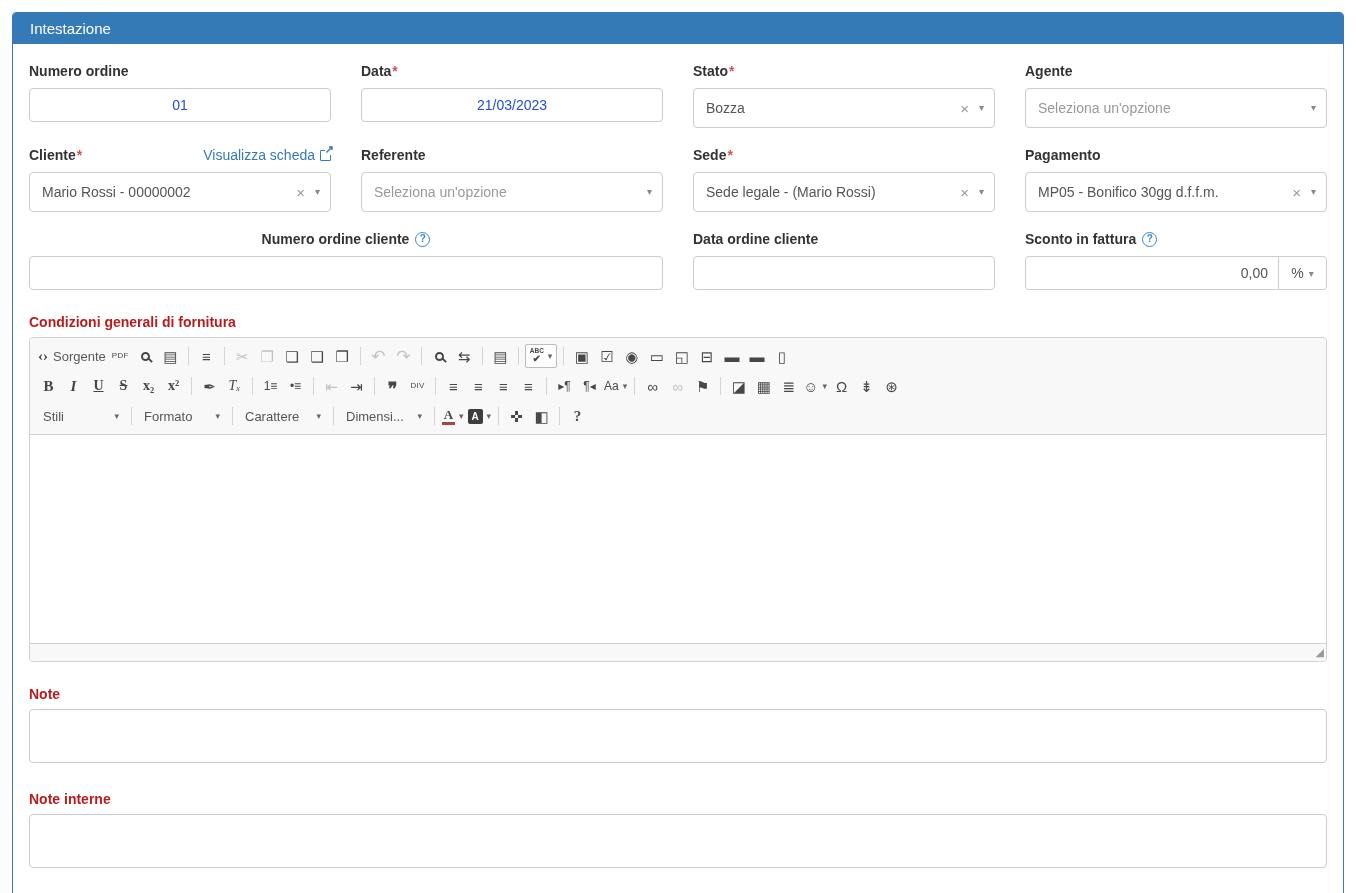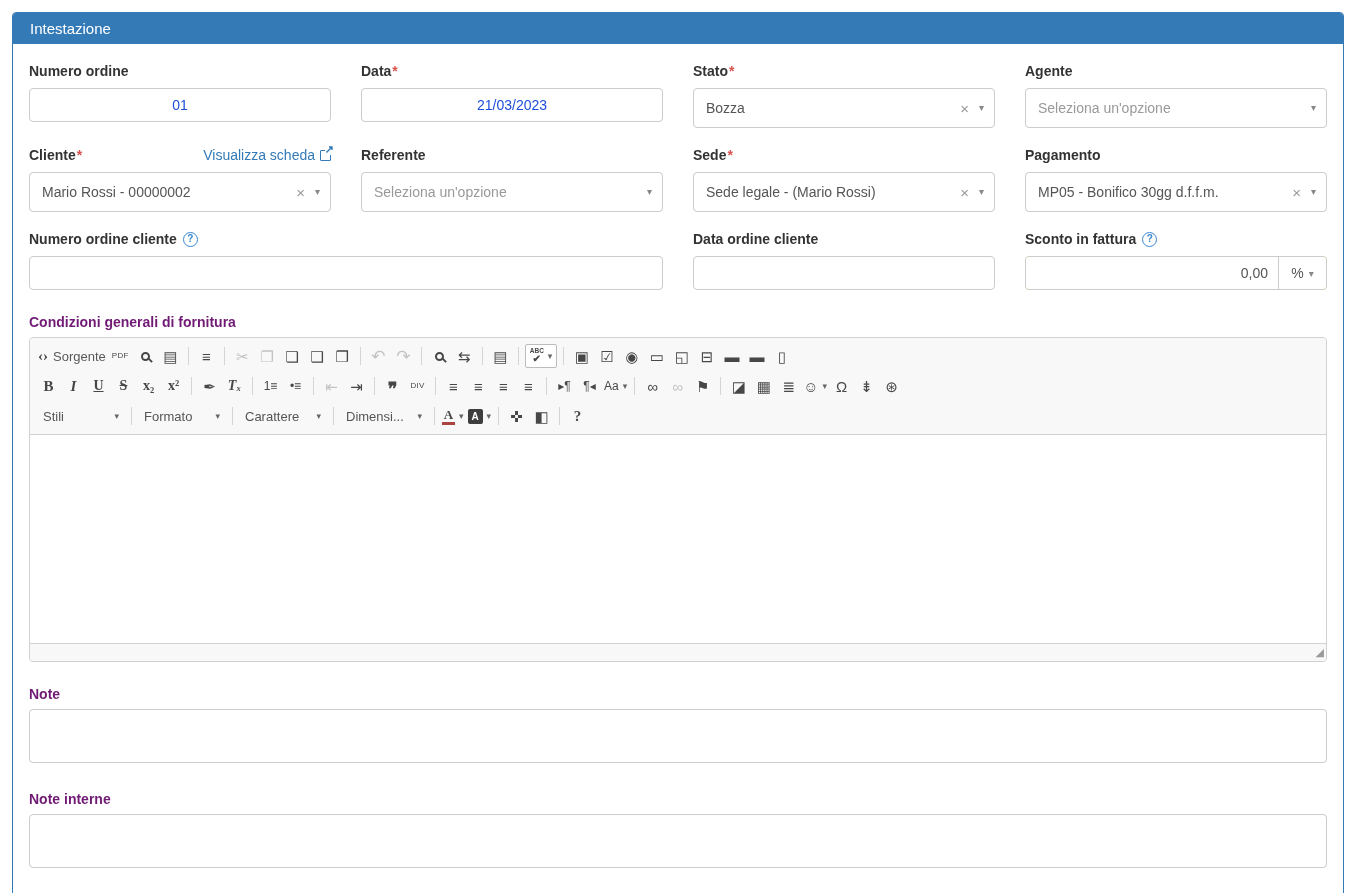--- a/index.html
+++ b/index.html
@@ -33,21 +33,21 @@
   .sel .ph { color:#999; }
   .sel .clr { color:#999; font-size:15px; padding:0 10px 0 6px; cursor:pointer; line-height:1; }
   .sel .crt { color:#888; font-size:10px; line-height:1; }
 
   .igroup { display:flex; width:100%; height:34px; border:1px solid #ccc; border-radius:4px; background:#bef264; overflow:hidden; }
   .igroup input { flex:1; border:none; outline:none; font-size:14px; color:#555; padding:6px 10px; text-align:right; min-width:0; }
   .addon { width:48px; border-left:1px solid #ccc; display:flex; align-items:center; justify-content:center; gap:5px;
            color:#555; font-size:14px; cursor:pointer; background:#fff; }
   .addon .crt { color:#888; font-size:10px; }
 
-  .section-label { font-size:14px; font-weight:bold; color:#701a75; margin:24px 0 7px; display:flex; align-items:center; }
+  .section-label { font-size:14px; font-weight:bold; color:#b91c1c; margin:24px 0 7px; display:flex; align-items:center; }
 
   
   .cke { border:1px solid #d1d1d1; border-radius:4px; background:#fff; }
   .cke-top { background:#f8f8f8; border-bottom:1px solid #d1d1d1; border-radius:4px 4px 0 0; padding:3px 4px; }
   .tb-row { display:flex; align-items:center; flex-wrap:wrap; padding:2px 2px; }
   .tbtn { height:24px; min-width:23px; display:inline-flex; align-items:center; justify-content:center;
           margin:1px; cursor:pointer; color:#474747; font-size:15px; border-radius:2px; padding:0 1px; }
   .tbtn.dis { color:#c3c3c3; cursor:default; }
   .tbtn.act { border:1px solid #bcbcbc; background:#fff; padding:0 4px; }
   .sep { width:1px; height:18px; background:#d4d4d4; margin:0 5px; flex:none; }
@@ -65,21 +65,21 @@
   .colA { display:flex; flex-direction:column; align-items:center; line-height:1; }
   .Aletter { font-family:"Liberation Serif",serif; font-weight:bold; font-size:13px; }
   .Abar { width:13px; height:3px; background:#a94442; margin-top:1px; display:block; }
   .Abox { width:15px; height:15px; background:#3d3d3d; color:#fff; border-radius:2px; font-size:10px; font-weight:bold;
           display:inline-flex; align-items:center; justify-content:center; }
   .g-b { font-family:"Liberation Serif",serif; font-weight:bold; font-size:15px; }
   .g-i { font-family:"Liberation Serif",serif; font-style:italic; font-weight:bold; font-size:15px; }
   .g-u { font-family:"Liberation Serif",serif; font-weight:bold; text-decoration:underline; font-size:14px; }
   .g-s { font-family:"Liberation Serif",serif; font-weight:bold; text-decoration:line-through; font-size:14px; }
   .g-sub,.g-sup { font-family:"Liberation Serif",serif; font-weight:bold; font-size:14px; }
-  .g-srfi { font-family:"Liberation Serif",serif; font-style:italic; font-weight:bold; font-size:14px; }
+  .g-srfi { font-family:"Liberation Serif",serif; font-style:italic; font-weight:normal; font-size:14px; }
   .g-sm { font-size:12px; }
   .g-lg { font-size:17px; }
   .g-q { font-size:18px; font-weight:bold; line-height:0.5; margin-top:6px; }
   .cke-body { height:208px; background:#fff; cursor:text; }
   .cke-bottom { height:18px; background:#f8f8f8; border-top:1px solid #d1d1d1; border-radius:0 0 4px 4px;
                 display:flex; align-items:center; justify-content:flex-end; padding-right:2px; }
   .grip { color:#9a9a9a; font-size:11px; line-height:1; cursor:se-resize; }
 
   .note-area { width:100%; height:54px; border:1px solid #ccc; border-radius:4px; resize:none; outline:none;
                font-family:"Liberation Sans",sans-serif; font-size:14px; color:#555; padding:6px 12px; }
@@ -181,21 +181,21 @@
           <span class="val">MP05 - Bonifico 30gg d.f.f.m.</span>
           <span class="clr">×</span>
           <span class="crt">▾</span>
         </div>
       </div>
     </div>
 
     
     <div class="frow">
       <div class="field span2">
-        <div class="lblrow" style="justify-content:flex-start;">
+        <div class="lblrow" style="justify-content:center;">
           <span class="lbl">Numero ordine cliente</span>
           <span class="help">?</span>
         </div>
         <input class="input" value="" style="">
       </div>
       <div class="field">
         <div class="lblrow" style="justify-content:flex-start;">
           <span class="lbl">Data ordine cliente</span>
         </div>
         <input class="input" value="" style="">

